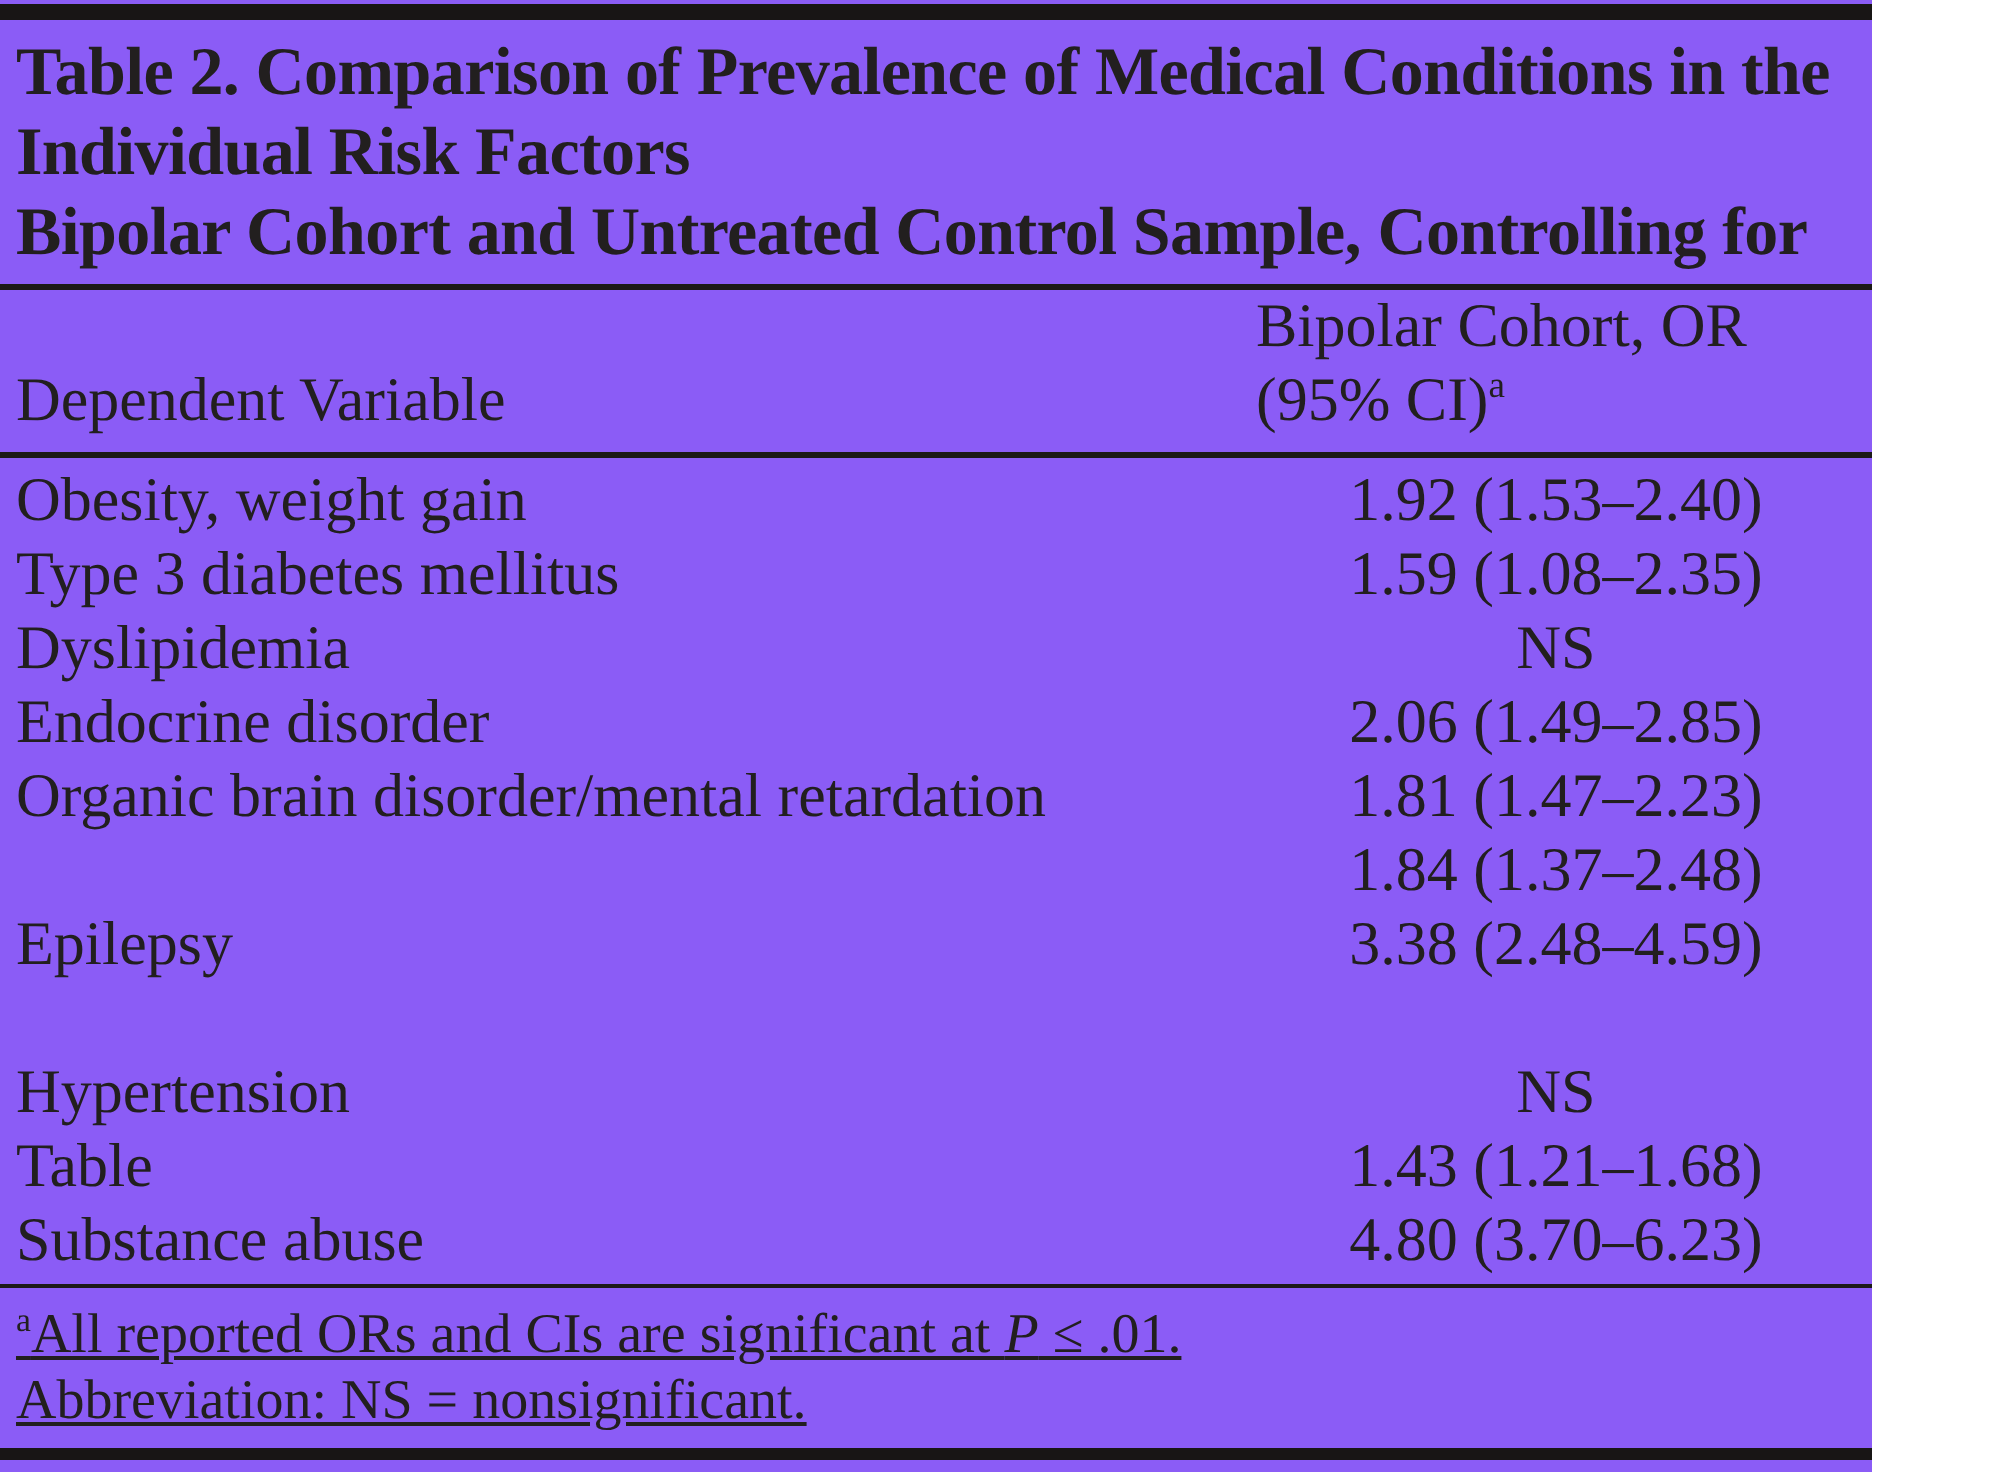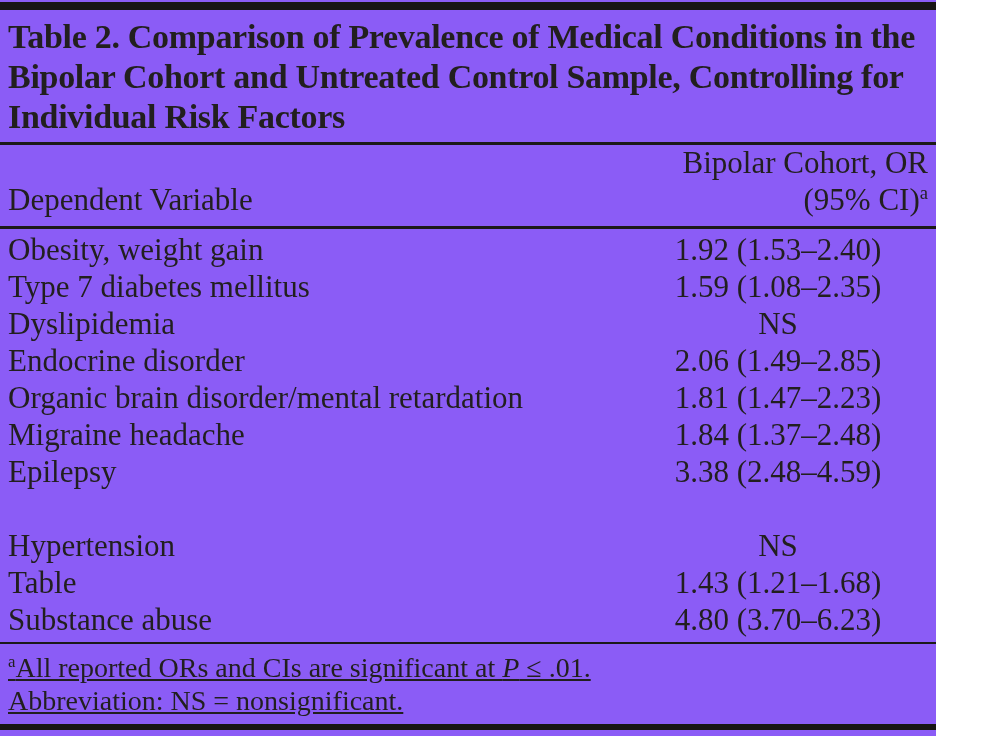--- a/index.html
+++ b/index.html
@@ -37,21 +37,21 @@
     display: flex;
     align-items: flex-end;
     box-sizing: border-box;
     height: 81px;
     padding: 4px 8px 8px 8px;
     font-size: 31px;
   }
   .head-left { flex: 1; }
   .head-right {
     width: 300px;
-    text-align: right;
+    text-align: left;
     line-height: 37px;
   }
   sup {
     font-size: 60%;
     vertical-align: super;
     line-height: 0;
   }
   .rows { padding: 2px 8px 4px 8px; }
   .trow {
     display: flex;
@@ -76,59 +76,58 @@
 </style>
 </head>
 <body>
 
 <div class="page">
 
   <div class="topbar"></div>
 
   <div class="title">
     <span class="tline">Table 2. Comparison of Prevalence of Medical Conditions in the</span>
+    <span class="tline">Individual Risk Factors</span>
     <span class="tline">Bipolar Cohort and Untreated Control Sample, Controlling for</span>
-    <span class="tline">Individual Risk Factors</span>
   </div>
 
   <div class="rule"></div>
 
   <div class="head">
     <div class="head-left">Dependent Variable</div>
     <div class="head-right">
       <span class="tline">Bipolar Cohort, OR</span>
       <span class="tline"><span>(95% CI)</span><sup>a</sup></span>
     </div>
   </div>
 
   <div class="rule"></div>
 
   <div class="rows">
     <div class="trow">
       <div class="trow-label">Obesity, weight gain</div>
       <div class="trow-value">1.92 (1.53–2.40)</div>
     </div>
     <div class="trow">
-      <div class="trow-label">Type 7 diabetes mellitus</div>
+      <div class="trow-label">Type 3 diabetes mellitus</div>
       <div class="trow-value">1.59 (1.08–2.35)</div>
     </div>
     <div class="trow">
       <div class="trow-label">Dyslipidemia</div>
       <div class="trow-value">NS</div>
     </div>
     <div class="trow">
       <div class="trow-label">Endocrine disorder</div>
       <div class="trow-value">2.06 (1.49–2.85)</div>
     </div>
     <div class="trow">
       <div class="trow-label">Organic brain disorder/mental retardation</div>
       <div class="trow-value">1.81 (1.47–2.23)</div>
     </div>
     <div class="trow">
-      <div class="trow-label">Migraine headache</div>
       <div class="trow-value">1.84 (1.37–2.48)</div>
     </div>
     <div class="trow">
       <div class="trow-label">Epilepsy</div>
       <div class="trow-value">3.38 (2.48–4.59)</div>
     </div>
     <div class="trow">
     </div>
     <div class="trow">
       <div class="trow-label">Hypertension</div>

